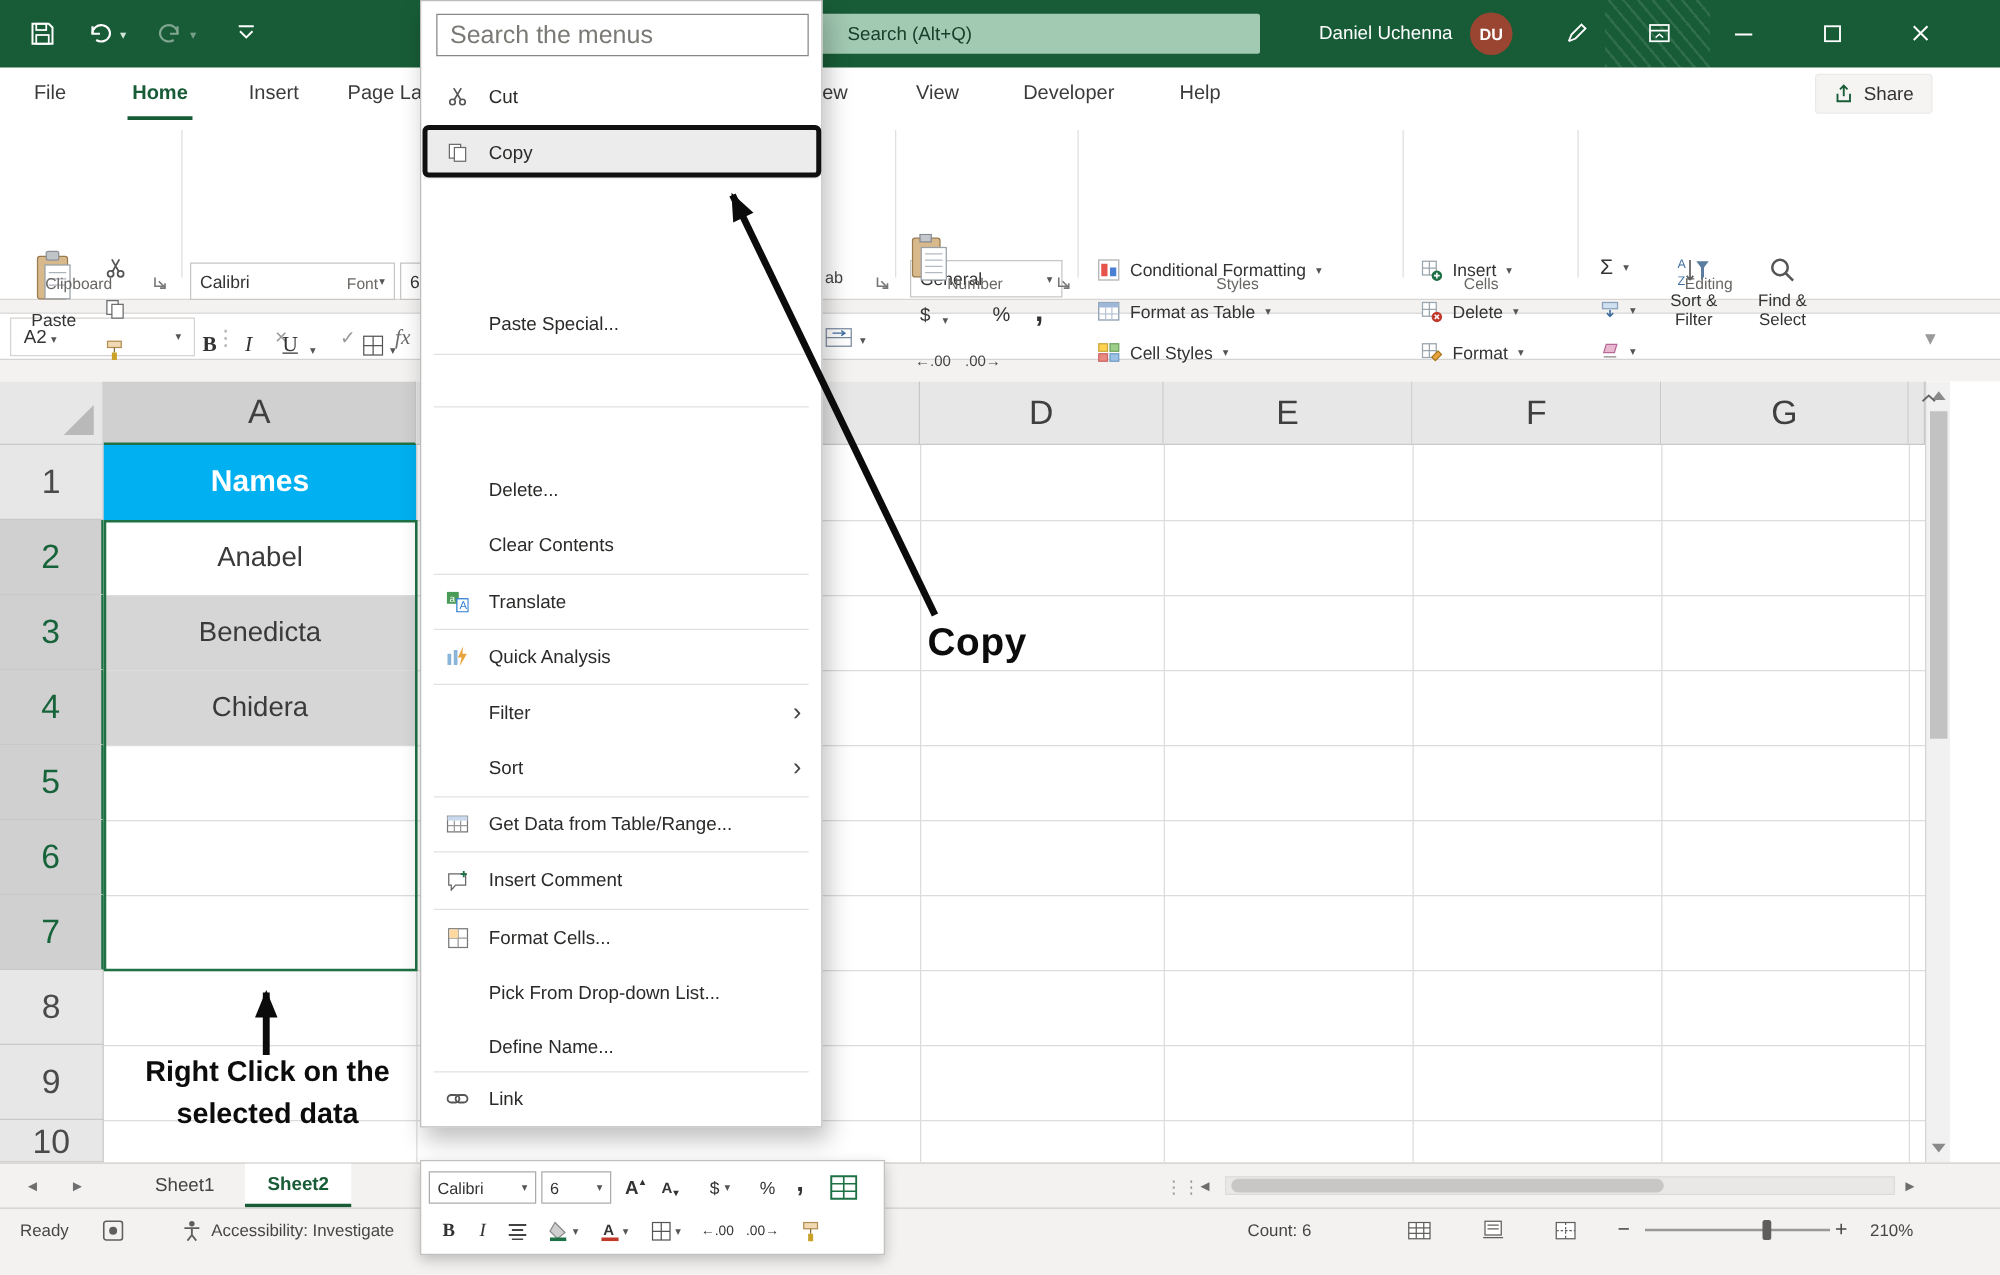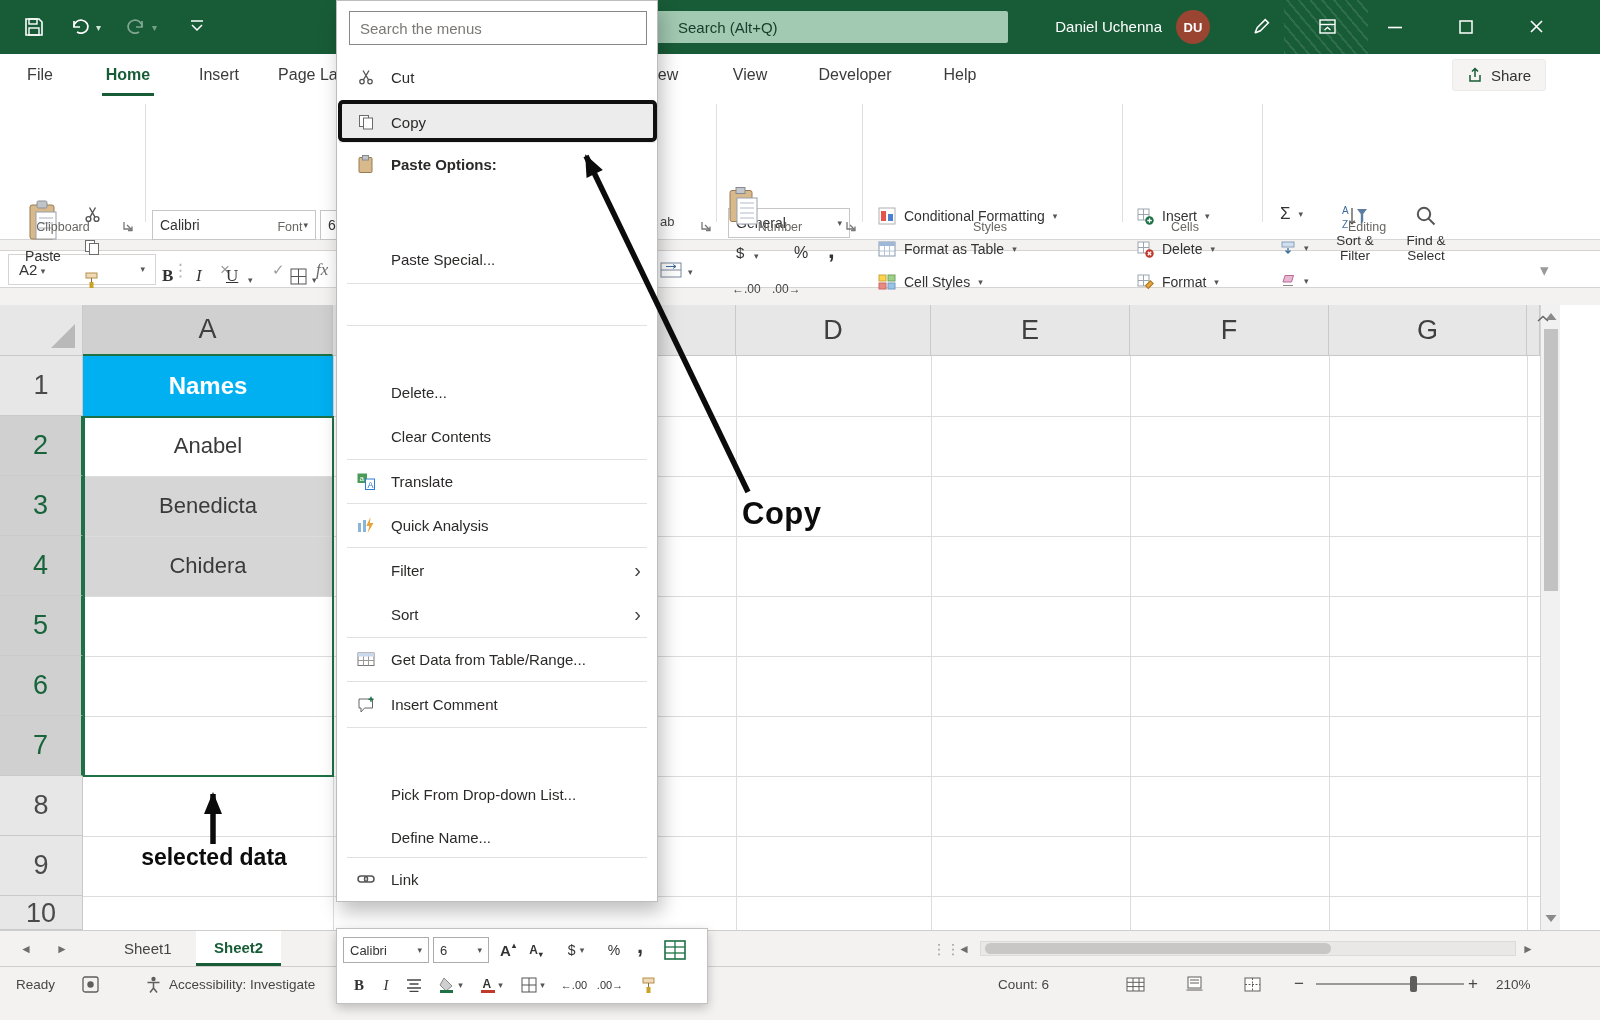--- a/index.html
+++ b/index.html
@@ -45,21 +45,21 @@
 .chead.sel{background:#d0d0d0;border-bottom:2px solid #1e7145}
 .rhead{position:absolute;left:0;width:83px;background:#e7e7e7;border-right:1px solid #c9c9c9;border-bottom:1px solid #c9c9c9;display:flex;align-items:center;justify-content:center;font-size:27px;color:#4a4a4a}
 .rhead.sel{background:#d0d0d0;color:#17643b;border-right:2px solid #1e7145}
 .vline{position:absolute;width:1px;background:#dcdcdc}
 .hline{position:absolute;height:1px;background:#dcdcdc}
 .cell{position:absolute;display:flex;align-items:center;justify-content:center;font-size:22px;color:#3a3a3a}
 .selbox{position:absolute;left:83px;top:111px;width:251px;height:361px;border:2px solid #1e7145;pointer-events:none}
 .vscroll{position:absolute;left:1540px;top:0;width:20px;height:625px;background:#f1f1f1;border-left:1px solid #d4d4d4}
 
 .ctxmenu{left:336px;top:0;width:322px;height:902px;background:#fff;border:1px solid #bdbdbd;box-shadow:4px 10px 18px rgba(0,0,0,.25);z-index:30}
-.msearch{position:absolute;left:12px;top:10px;width:298px;height:34px;border:1px solid #8a8886;font-size:15px;color:#605e5c;padding:0 10px;outline:none}
+.msearch{position:absolute;left:12px;top:10px;width:298px;height:34px;border:1px solid #8a8886;font-size:20px;color:#605e5c;padding:0 10px;outline:none}
 .msearch::placeholder{color:#7b7975;opacity:1}
 .mi{position:absolute;left:2px;right:2px;display:flex;align-items:center;font-size:15px;color:#2b2a29}
 .mi .ic{width:26px;margin-left:14px;display:flex;justify-content:center;flex-shrink:0}
 .mi .lbl{margin-left:12px;white-space:nowrap}
 .msep{position:absolute;left:10px;right:10px;height:1px;background:#e3e1df}
 .subarrow{position:absolute;right:14px;font-size:20px;color:#444;line-height:1}
 
 .copyhl{left:338px;top:100px;width:319px;height:42px;border:4px solid #101010;border-radius:5px;z-index:46;pointer-events:none}
 .overlay{left:0;top:0;z-index:50;pointer-events:none}
 .ann{position:absolute;z-index:50;color:#0c0c0c;font-weight:800}
@@ -469,29 +469,20 @@
   <div class="mi" style="top:100px;height:42px;background:#ececec">
     <span class="ic">
         <svg width="16" height="16">
           <rect x="1.5" y="1.5" width="9" height="11" fill="#fff" stroke="#6b6b6b"></rect>
           <rect x="5.5" y="4" width="9" height="11" fill="#fff" stroke="#6b6b6b"></rect>
         </svg>
       </span>
     <span class="lbl">Copy</span>
   </div>
 
-  <div class="mi" style="top:146px;height:34px;font-weight:700">
-    <span class="ic">
-        <svg width="16" height="18">
-          <rect x="1" y="2.5" width="13" height="15" rx="1" fill="#d8b98c" stroke="#9a7b50"></rect>
-          <rect x="4.5" y="0.5" width="6" height="4.5" fill="#c0c4c9" stroke="#858a90"></rect>
-        </svg>
-      </span>
-    <span class="lbl">Paste Options:</span>
-  </div>
   <div class="a" style="left:392px;top:186px;z-index:31">
     <svg width="30" height="38">
         <rect x="1" y="3.5" width="22" height="31" rx="2" fill="#d8b98c" stroke="#9a7b50"></rect>
         <rect x="7" y="0.5" width="9" height="6" fill="#c4c8cc" stroke="#858a90"></rect>
         <rect x="8" y="11" width="20" height="26" fill="#fff" stroke="#98a0a8"></rect>
         <g stroke="#b3bac2">
           <line x1="11" y1="16" x2="25" y2="16"></line>
           <line x1="11" y1="21" x2="25" y2="21"></line>
           <line x1="11" y1="26" x2="25" y2="26"></line>
           <line x1="11" y1="31" x2="25" y2="31"></line>
@@ -580,20 +571,31 @@
         <svg width="18" height="17">
           <path d="M2 3 h13.5 v9 h-8 l-3.5 4 v-4 h-2 Z" fill="#fff" stroke="#666"></path>
           <path d="M14 0.8 v5 M11.5 3.3 h5" stroke="#1e7145" stroke-width="1.5"></path>
         </svg>
       </span>
     <span class="lbl">Insert Comment</span>
   </div>
 
   <div class="msep" style="top:726px"></div>
 
+  <div class="mi" style="top:728px;height:42px">
+    <span class="ic">
+        <svg width="17" height="17">
+          <rect x="1" y="1" width="15" height="15" fill="#fff" stroke="#777"></rect>
+          <line x1="1" y1="8.5" x2="16" y2="8.5" stroke="#999"></line>
+          <line x1="8.5" y1="1" x2="8.5" y2="16" stroke="#999"></line>
+          <rect x="1.5" y="1.5" width="6.8" height="6.8" fill="#ffd9a0"></rect>
+        </svg>
+      </span>
+    <span class="lbl">Format Cells...</span>
+  </div>
   <div class="mi" style="top:772px;height:42px">
     <span class="ic"></span>
     <span class="lbl">Pick From Drop-down List...</span>
   </div>
   <div class="mi" style="top:816px;height:40px">
     <span class="ic"></span>
     <span class="lbl">Define Name...</span>
   </div>
 
   <div class="msep" style="top:856px"></div>
@@ -745,14 +747,15 @@
   <defs>
     <marker id="ah" markerWidth="26" markerHeight="26" refX="21" refY="12" orient="auto" markerUnits="userSpaceOnUse">
       <path d="M1,3 L23,12 L1,21 Z" fill="#0b0b0b"></path>
     </marker>
   </defs>
   <line x1="748" y1="492" x2="586" y2="156" stroke="#0b0b0b" stroke-width="5.5" marker-end="url(#ah)"></line>
   <line x1="213" y1="844" x2="213" y2="794" stroke="#0b0b0b" stroke-width="5.5" marker-end="url(#ah)"></line>
 </svg>
 <div class="ann" style="left:742px;top:496px;font-size:31px;letter-spacing:.5px">Copy</div>
 <div class="ann" style="left:86px;top:841px;width:256px;text-align:center;font-size:23px;line-height:1.45">
+  <div>Right Click on the</div>
   <div>selected data</div>
 </div>
 
 </body></html>

